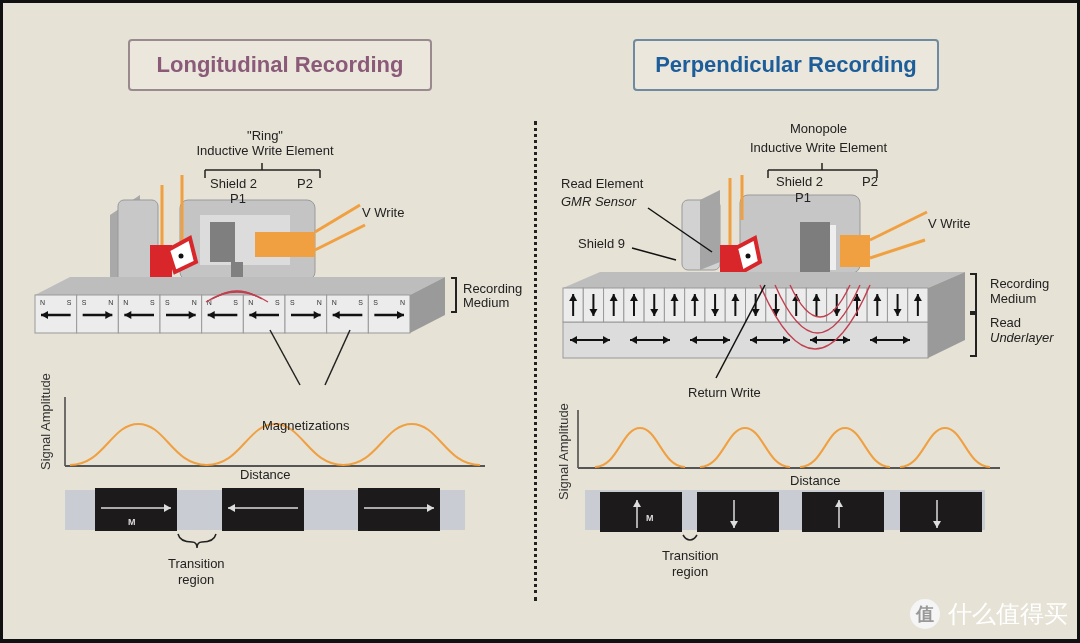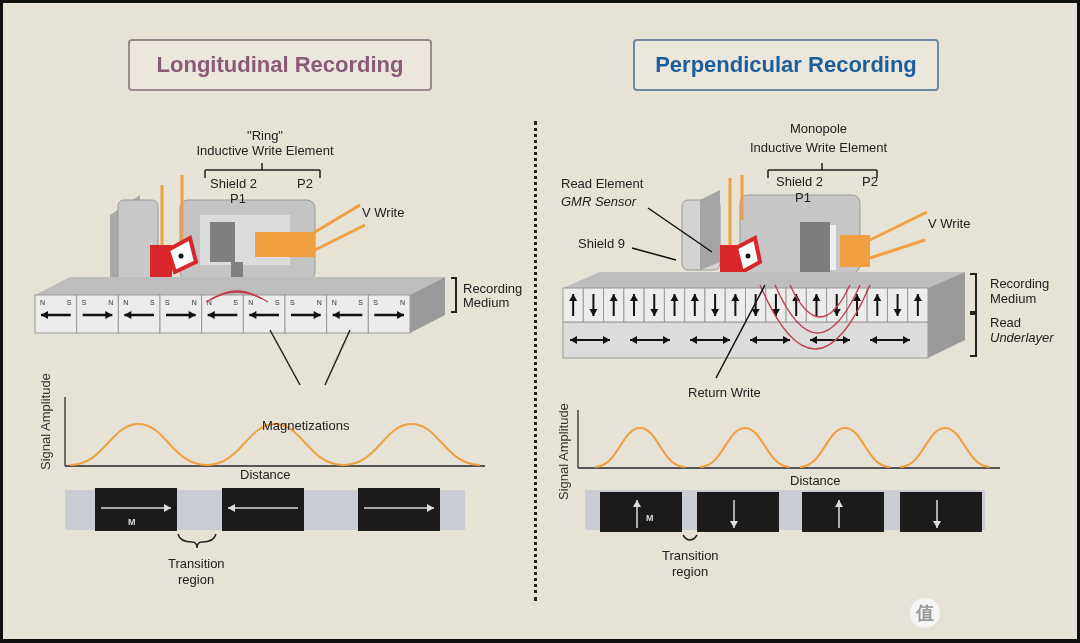--- a/index.html
+++ b/index.html
@@ -272,13 +272,14 @@
 <div class="lbl lbl-l" style="left:990px;top:315px;">Read</div>
 <div class="lbl lbl-l" style="left:990px;top:330px;font-style:italic;">Underlayer</div>
 <div class="lbl" style="left:688px;top:385px;">Return Write</div>
 <div class="ylab" style="left:556px;top:500px;">Signal Amplitude</div>
 <div class="lbl" style="left:790px;top:473px;">Distance</div>
 <div class="lbl" style="left:662px;top:548px;">Transition</div>
 <div class="lbl" style="left:672px;top:564px;">region</div>
 
 <div id="watermark">
   <div id="wm-icon">值</div>
+  <span>什么值得买</span>
 </div>
 
 </body></html>

